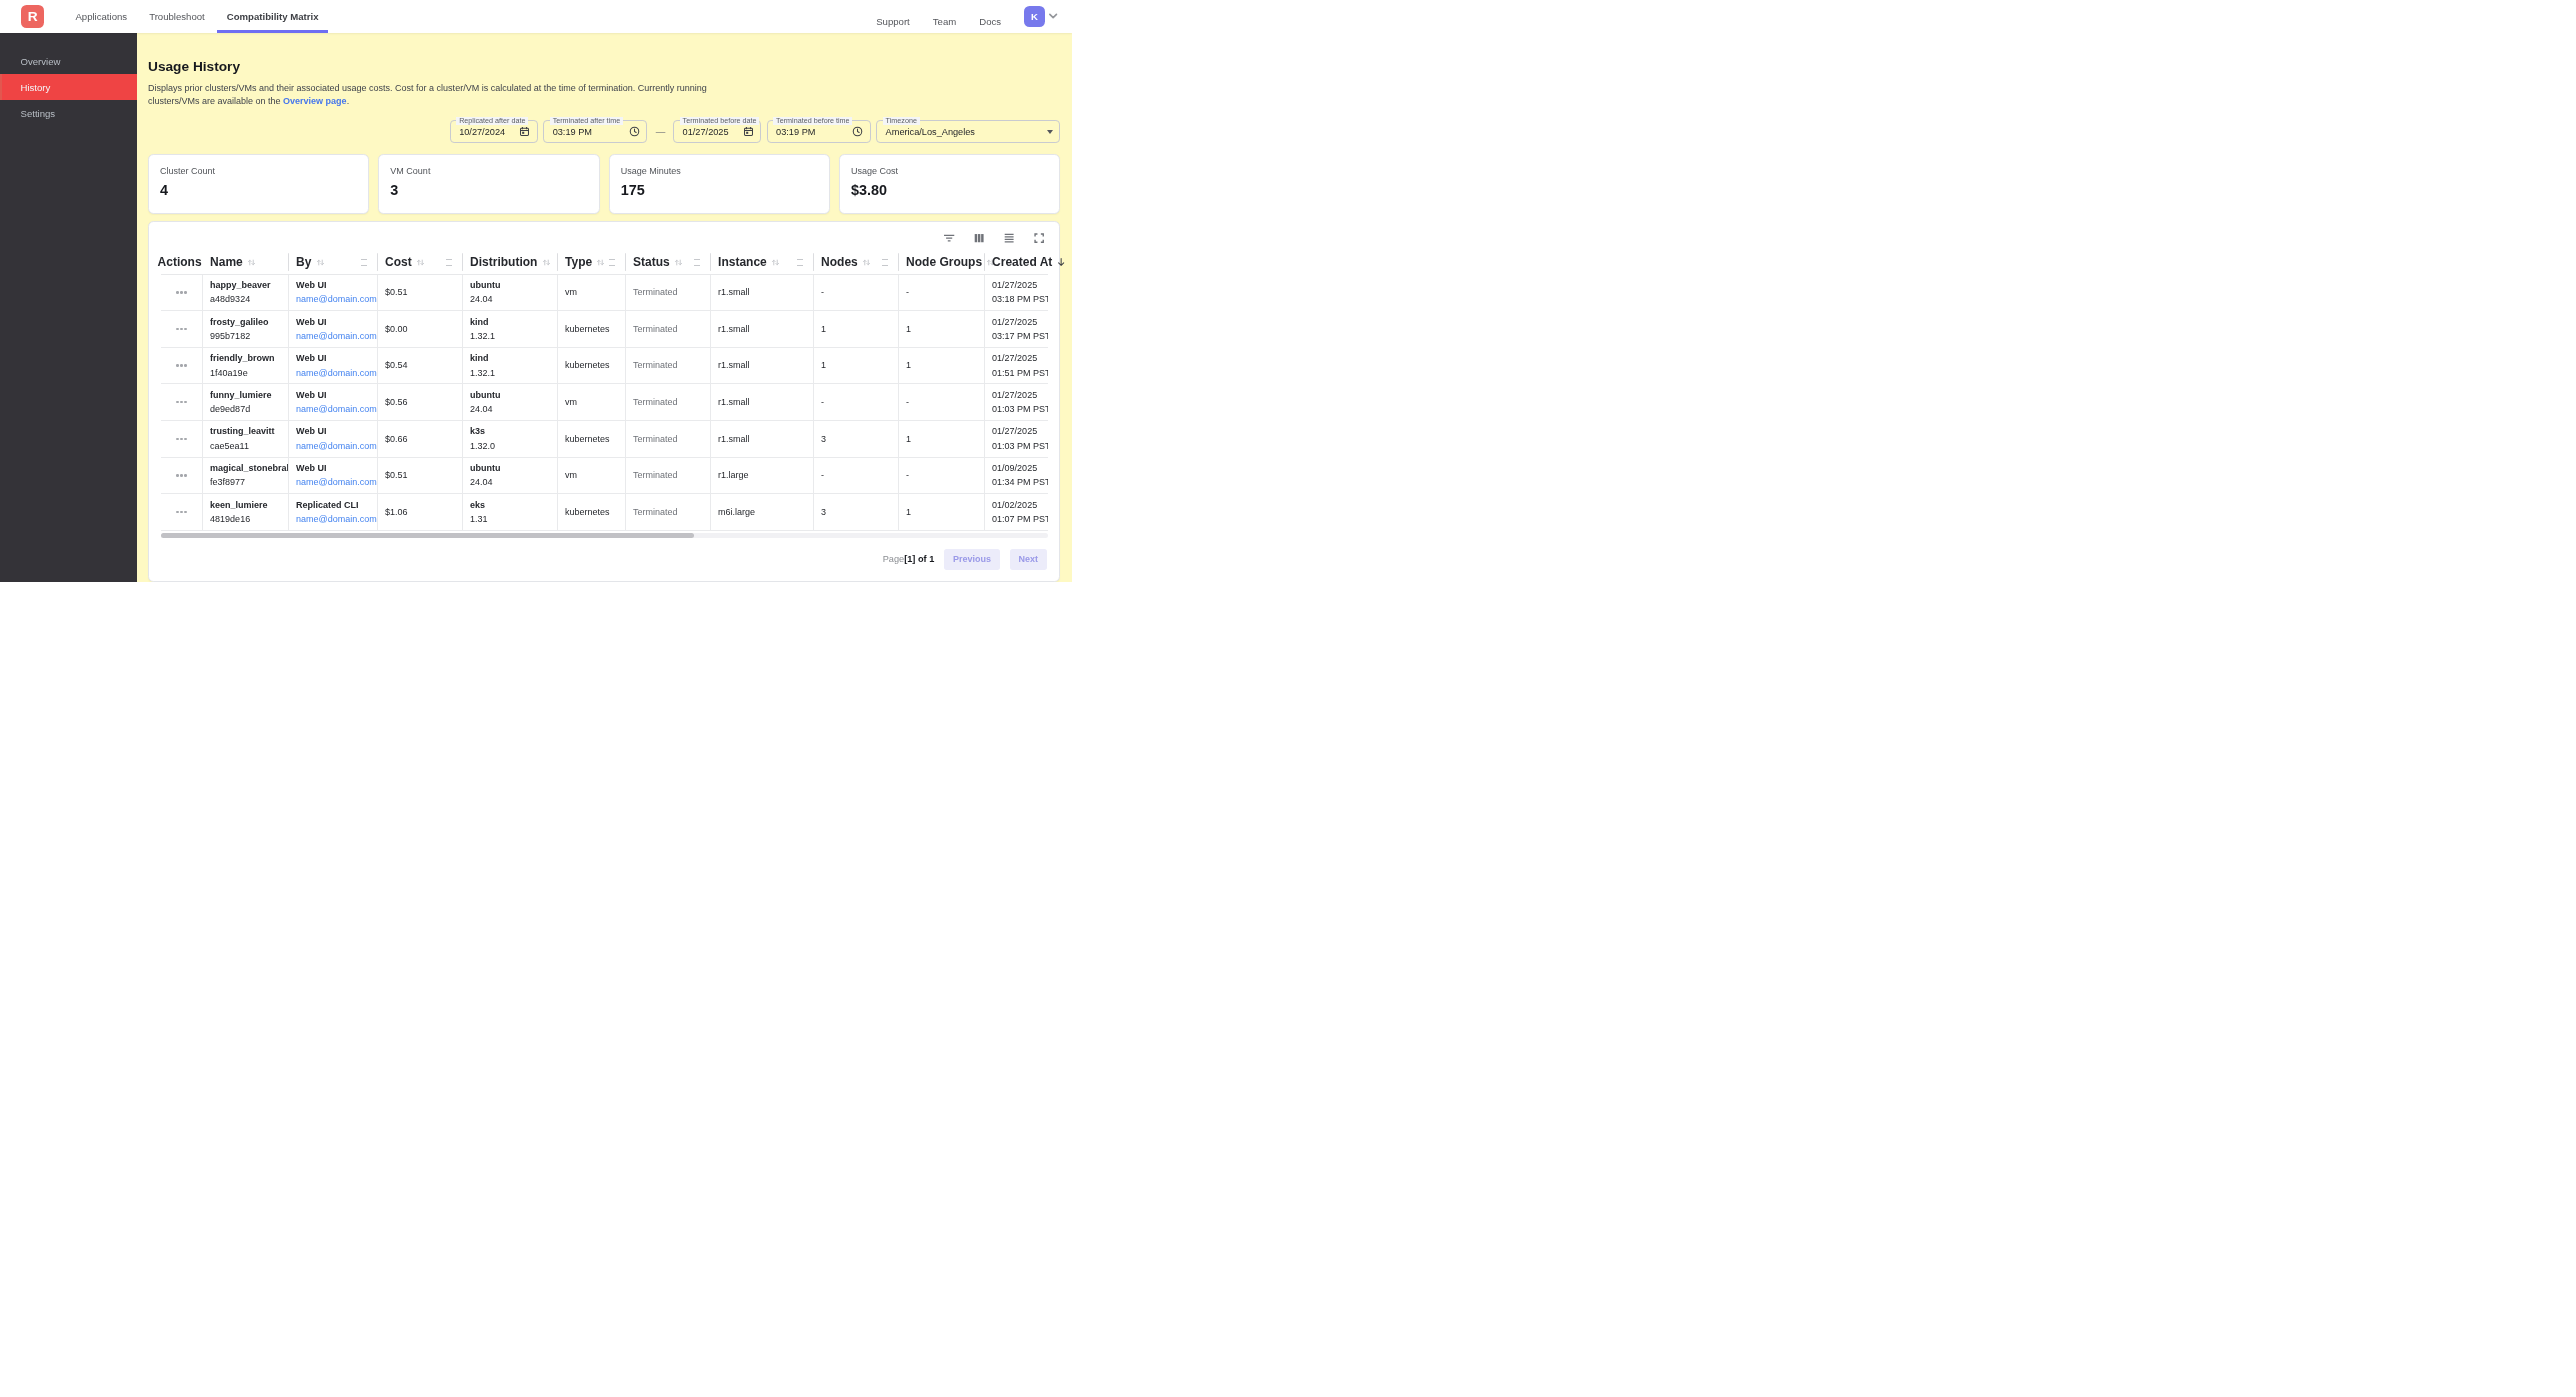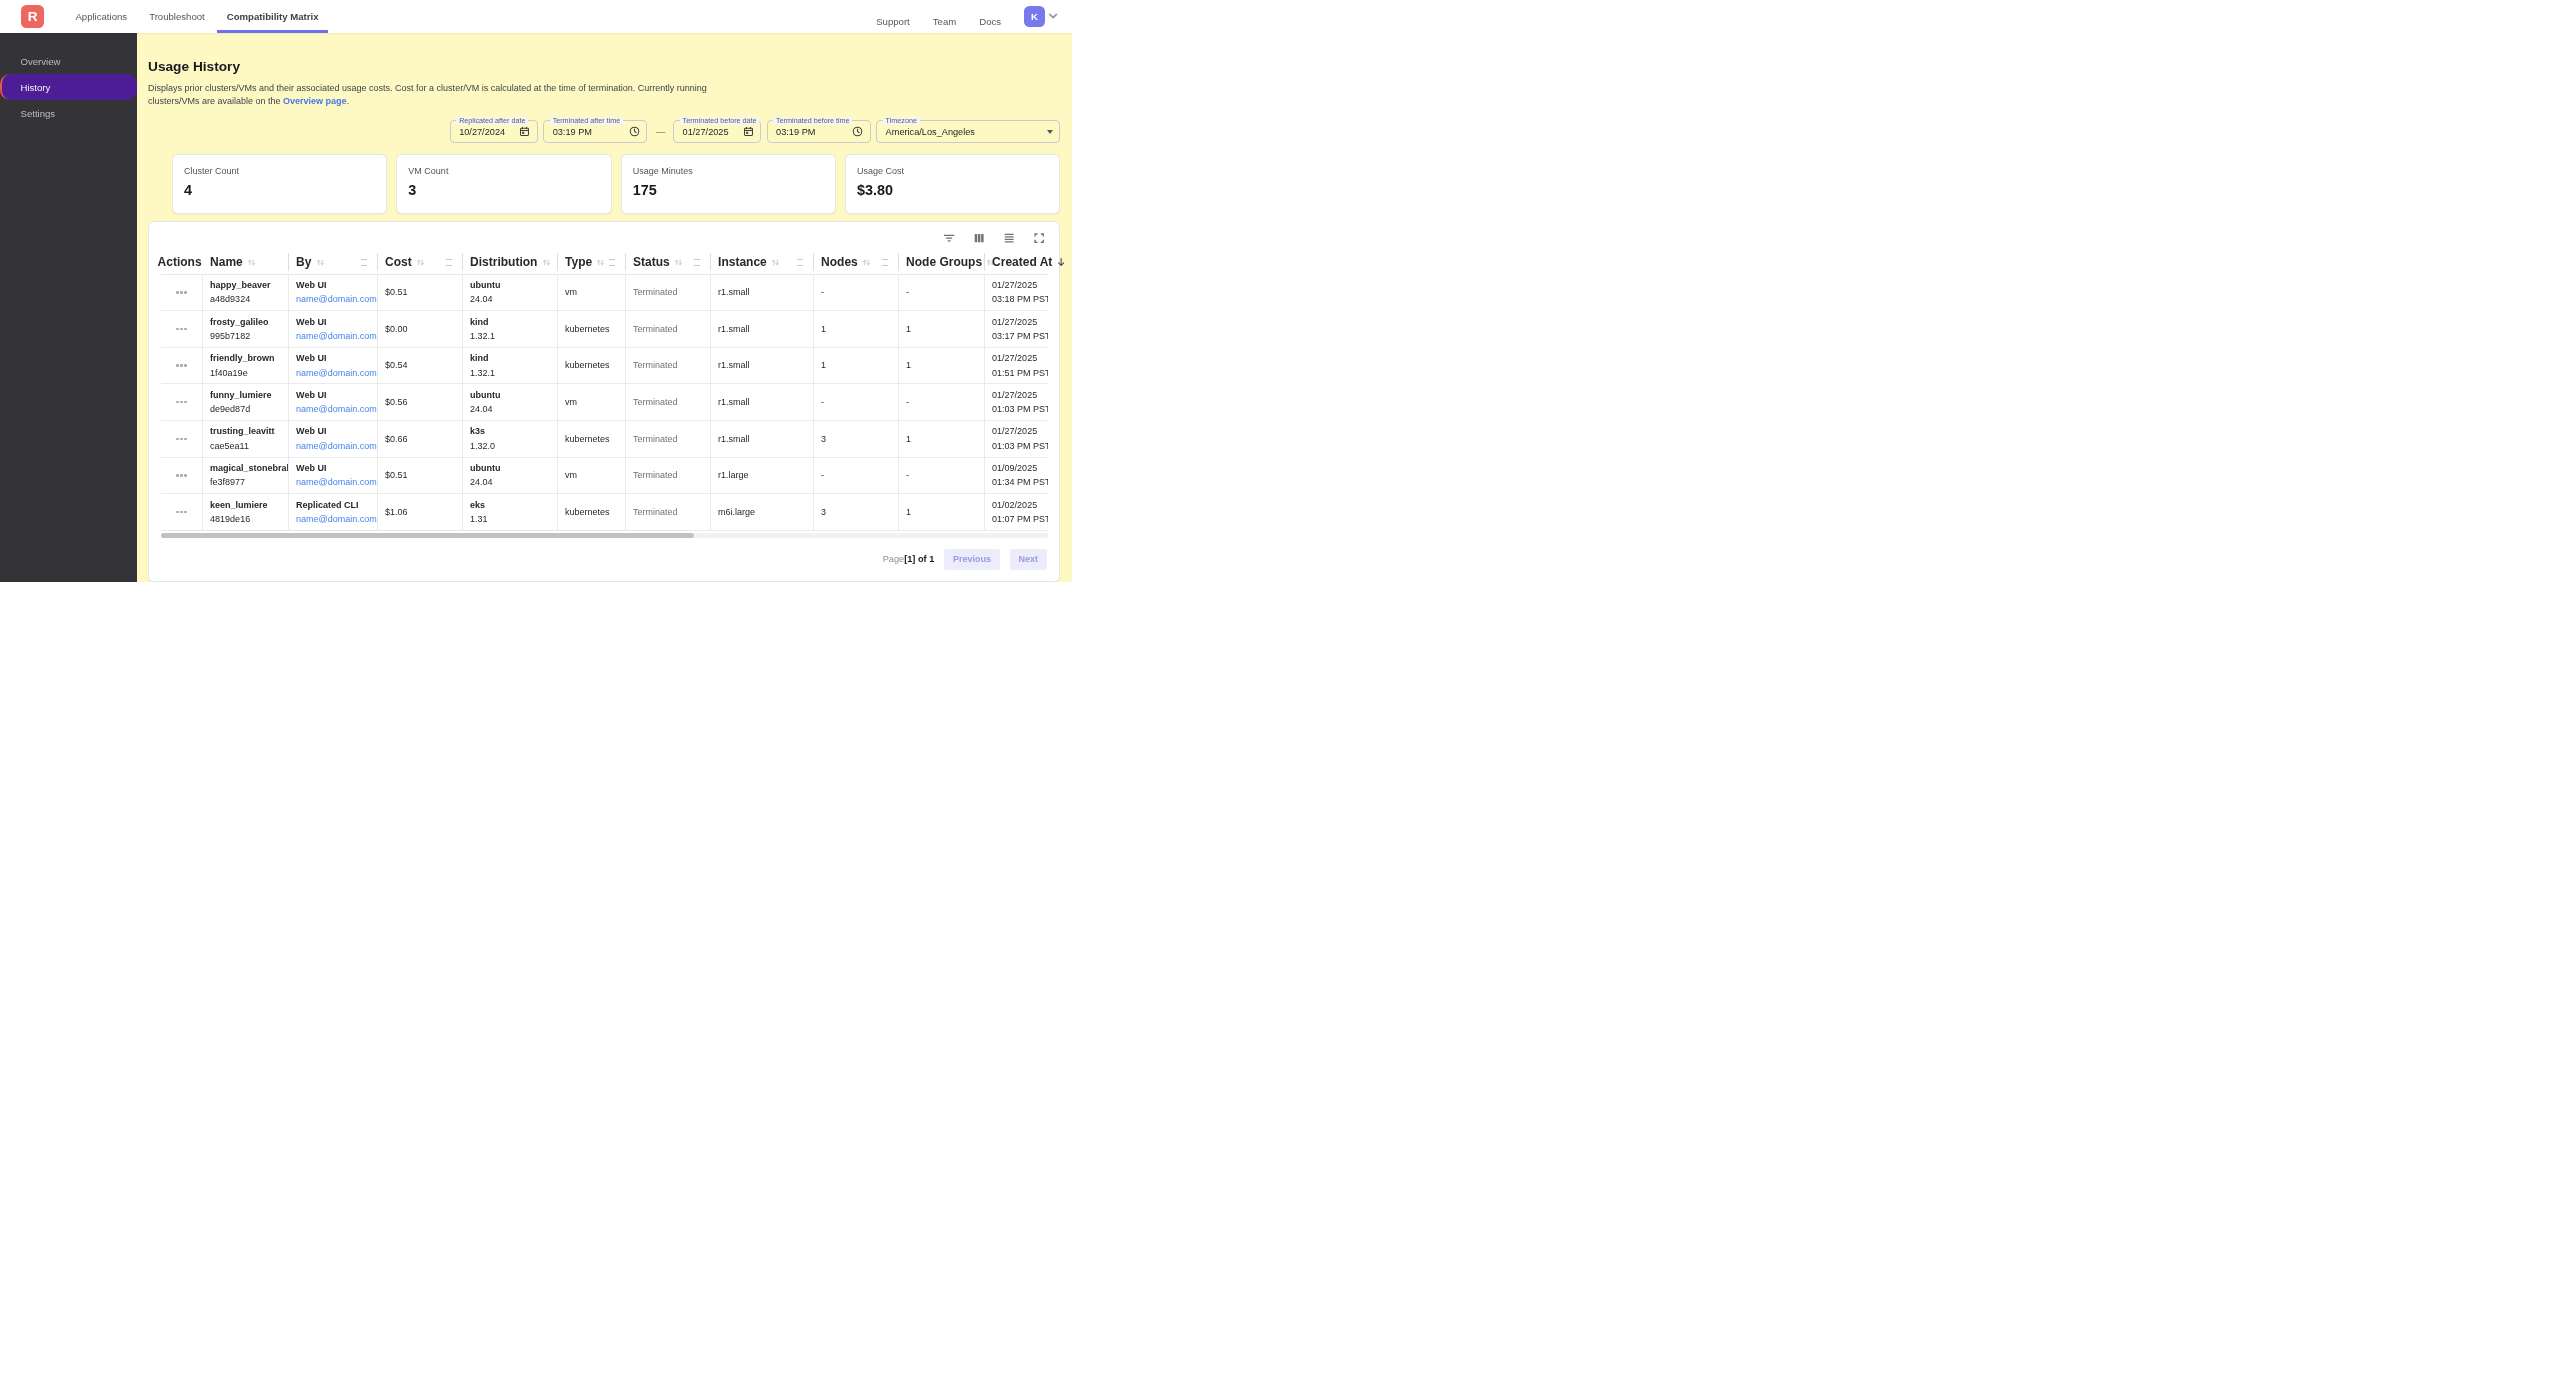--- a/index.html
+++ b/index.html
@@ -16,40 +16,40 @@
   .nav-tab.active::after{content:"";position:absolute;left:1.4px;right:1.4px;bottom:0;height:2.7px;background:#6E6EF2;}
   .topnav-right{margin-left:auto;display:flex;align-items:flex-end;gap:23px;padding-right:2.7px;}
   .top-link{font-size:9.6px;color:#55575C;cursor:pointer;}
   .user-chip{display:flex;align-items:center;gap:3.4px;cursor:pointer;}
   .avatar{width:20.5px;height:20.5px;border-radius:5.5px;background:#7779EC;color:#fff;font-size:9.6px;font-weight:700;
           display:flex;align-items:center;justify-content:center;}
   
   .sidebar{position:absolute;top:33px;left:0;bottom:0;width:137px;background:#343338;padding-top:15px;box-sizing:border-box;}
   .side-item{height:26px;display:flex;align-items:center;padding-left:18.5px;border-left:2.7px solid transparent;
              color:#B9BFC6;font-size:9.6px;cursor:pointer;}
-  .side-item.active{background:#4c1d95;border-left-color:#E2574F;color:#F4F6F8;border-radius:10px;}
+  .side-item.active{background:#ef4444;border-left-color:#E2574F;color:#F4F6F8;}
   
   .main{position:absolute;top:33px;left:137px;right:0;bottom:0;background:#fef9c3;
         padding:0 11.6px 0 11px;box-sizing:border-box;overflow:hidden;}
   .page-title{margin:26px 0 0 0;font-size:13.7px;font-weight:700;color:#17191E;}
   .page-desc{margin:8.2px 0 0 0;font-size:9px;line-height:13px;color:#3F434B;}
   .desc-link{color:#4677EC;font-weight:700;text-decoration:none;cursor:pointer;}
   
   .filters{display:flex;justify-content:flex-end;align-items:center;margin-top:12.3px;}
   .field{position:relative;height:23px;border:0.7px solid #C9CBD0;border-radius:4.1px;display:flex;align-items:center;
          padding:0 6.8px 0 8.2px;box-sizing:border-box;margin-left:5.5px;cursor:pointer;background:transparent;}
   .field-label{position:absolute;top:-4.8px;left:5.5px;font-size:7.2px;color:#5A5D64;background:#F4F5F7;
                padding:0 2.7px;white-space:nowrap;line-height:8.2px;}
   .field-value{font-size:9.2px;color:#1F2126;flex:1;white-space:nowrap;}
   .field-icon{margin-left:5.5px;display:flex;color:#3E4046;}
   .w-date{width:88px;}.w-time{width:104px;}.w-tz{width:184px;}
   .dash{color:#6F7278;font-size:9.6px;margin:0 2.7px 0 8.2px;}
   .caret{width:0;height:0;border-left:3.4px solid transparent;border-right:3.4px solid transparent;border-top:4.1px solid #54565C;margin-left:5.5px;}
   
-  .stats{display:flex;gap:9px;margin-top:11px;margin-left:24px;}
+  .stats{display:flex;gap:9px;margin-top:11px;}
   .stat-card{flex:1;height:60px;background:#fff;border:0.7px solid #E3E5E9;border-radius:5.5px;
              box-shadow:0 0.7px 1.4px rgba(0,0,0,.04);padding:10.3px 11px;box-sizing:border-box;}
   .stat-label{font-size:9px;color:#515459;}
   .stat-value{margin-top:6.2px;font-size:14.4px;font-weight:700;color:#17191E;}
   
   .table-card{margin-top:6.8px;background:#fff;border:0.7px solid #E3E5E9;border-radius:5.5px;
               box-shadow:0 0.7px 1.4px rgba(0,0,0,.04);padding:0 11px 5.5px 11.6px;box-sizing:border-box;}
   .table-toolbar{display:flex;justify-content:flex-end;align-items:center;gap:18px;padding:9.6px 2.7px 6.8px 0;}
   .tool-btn{display:flex;color:#6F7278;cursor:pointer;}
   .grid-row{display:grid;grid-template-columns:42px 86px 89px 85px 95px 68px 85px 103px 85px 86px minmax(0,1fr);}

